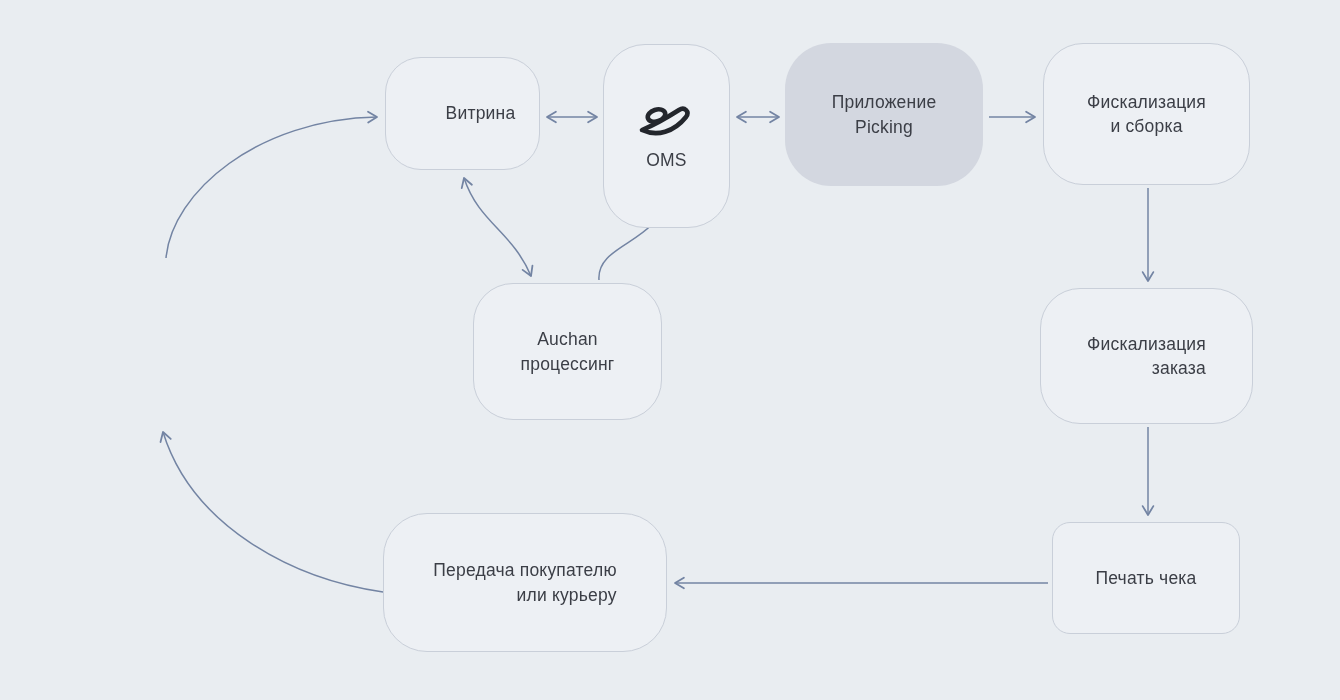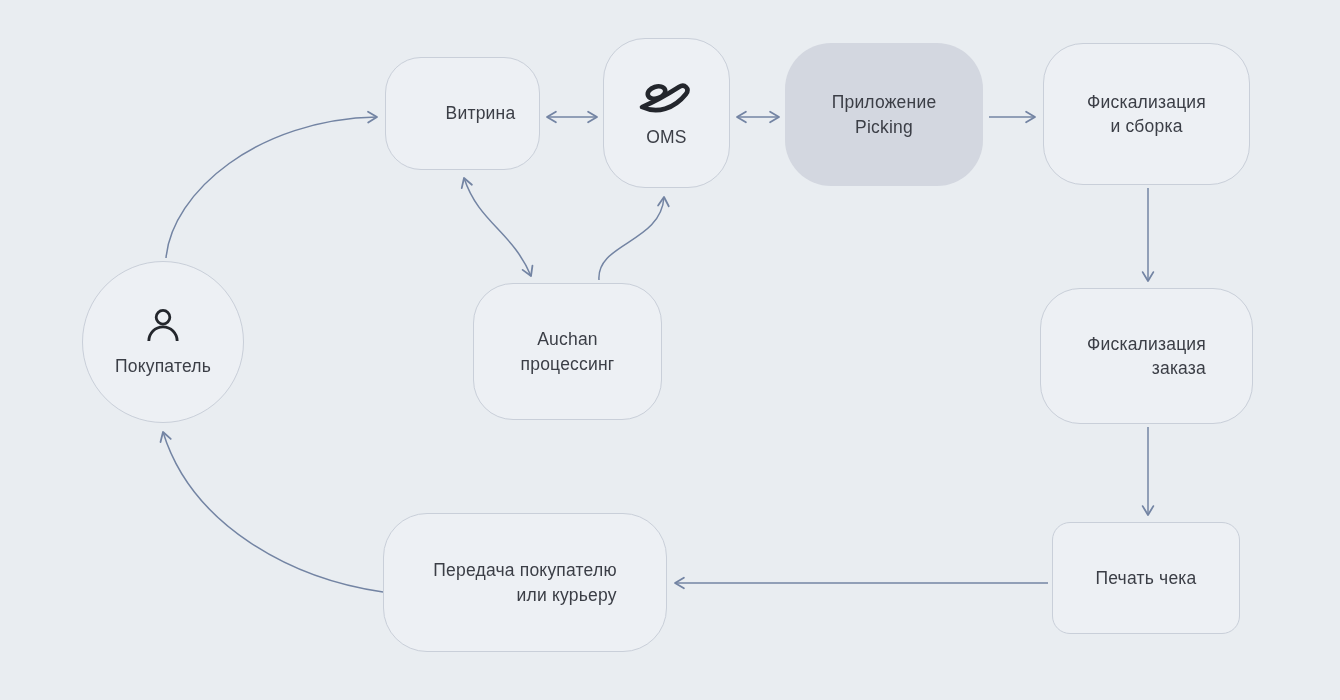--- a/index.html
+++ b/index.html
@@ -33,21 +33,21 @@
     letter-spacing:.2px;
   }
   .node .label{white-space:pre-line;}
   .node.circle{border-radius:50%;}
   .node.highlight{background:var(--highlight-fill);border:none;}
   .node .node-icon{display:block;margin-bottom:7px;}
 
   
   #node-customer{left:82px;top:261px;width:162px;height:162px;}
   #node-storefront{left:385px;top:57px;width:155px;height:113px;border-radius:36px;padding-left:36px;}
-  #node-oms{left:603px;top:38px;width:127px;height:150px;border-radius:42px;}
+  #node-oms{left:603px;top:44px;width:127px;height:184px;border-radius:42px;}
   #node-picking{left:785px;top:43px;width:198px;height:143px;border-radius:46px;}
   #node-scanning{left:1043px;top:43px;width:207px;height:142px;border-radius:40px;}
   #node-fiscalization{left:1040px;top:288px;width:213px;height:136px;border-radius:40px;text-align:right;}
   #node-receipt{left:1052px;top:522px;width:188px;height:112px;border-radius:18px;}
   #node-handover{left:383px;top:513px;width:284px;height:139px;border-radius:44px;text-align:right;}
   #node-processing{left:473px;top:283px;width:189px;height:137px;border-radius:40px;}
 </style>
 </head>
 <body>
 
@@ -64,27 +64,20 @@
     <path d="M737 117 H 779" marker-start="url(#ah)" marker-end="url(#ah)"></path>
     <path d="M989 117 H 1035" marker-end="url(#ah)"></path>
     <path d="M1148 188 V 281" marker-end="url(#ah)"></path>
     <path d="M1148 427 V 515" marker-end="url(#ah)"></path>
     <path d="M1048 583 H 675" marker-end="url(#ah)"></path>
     <path d="M383 592 C 292 579, 192 526, 163 432" marker-end="url(#ah)"></path>
     <path d="M464 178 C 479 223, 512 231, 531 276" marker-start="url(#ah)" marker-end="url(#ah)"></path>
     <path d="M599 280 C 596 243, 661 243, 664 197" marker-end="url(#ah)"></path>
   </svg>
 
-  <div class="node circle" id="node-customer">
-    <svg class="node-icon" width="42" height="42" viewBox="0 0 24 24" fill="none" stroke="#23262c" stroke-width="1.6">
-      <circle cx="12" cy="7" r="3.9"></circle>
-      <path d="M3.9 20.6 a8.1 8.1 0 0 1 16.2 0"></path>
-    </svg>
-    <span class="label">Покупатель</span>
-  </div>
 
   <div class="node" id="node-storefront">
     <span class="label">Витрина</span>
   </div>
 
   <div class="node" id="node-oms">
     <svg class="node-icon" width="60" height="42" viewBox="0 0 60 42" fill="none" stroke="#23262c" stroke-width="4.6" stroke-linejoin="round" stroke-linecap="round">
       <path d="M5 31 C 20 38, 37 33, 49 18 C 53 12.5, 47.5 7.5, 42 11 C 31 18, 17 26, 5 31 Z"></path>
       <ellipse cx="19.5" cy="16.5" rx="9" ry="5.8" transform="rotate(-18 19.5 16.5)"></ellipse>
     </svg>

